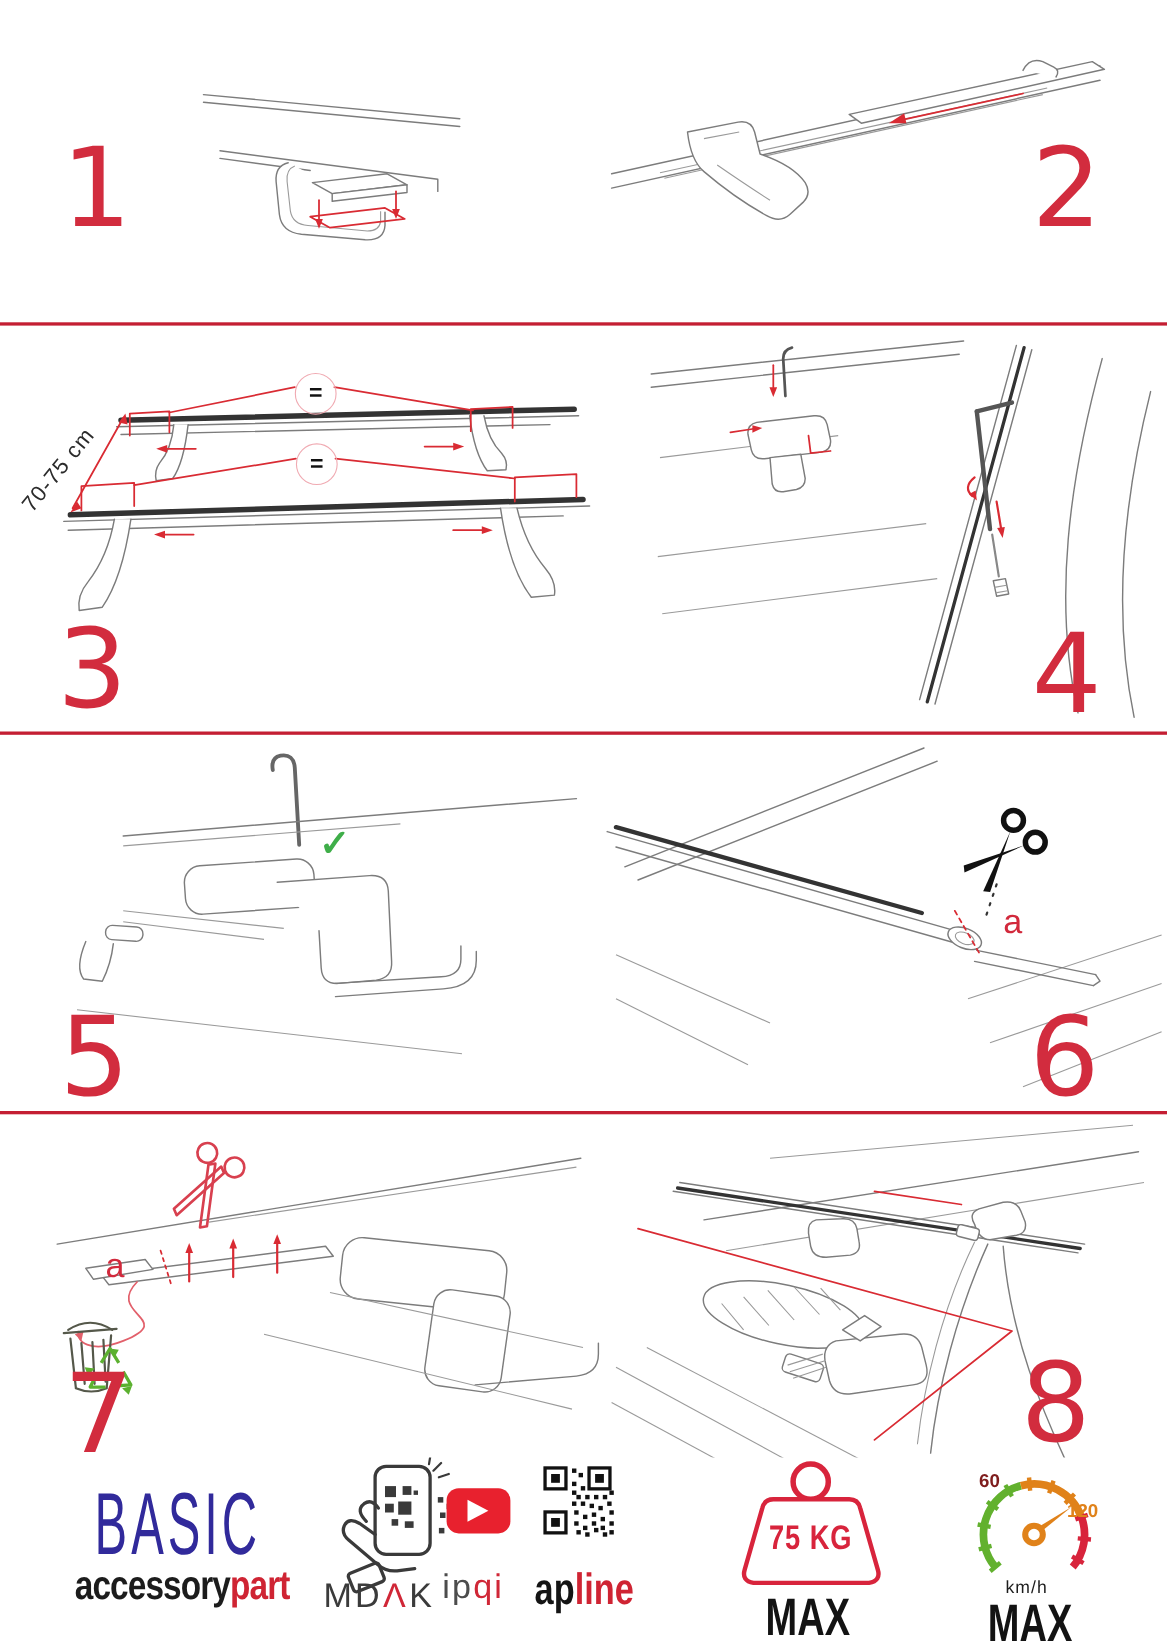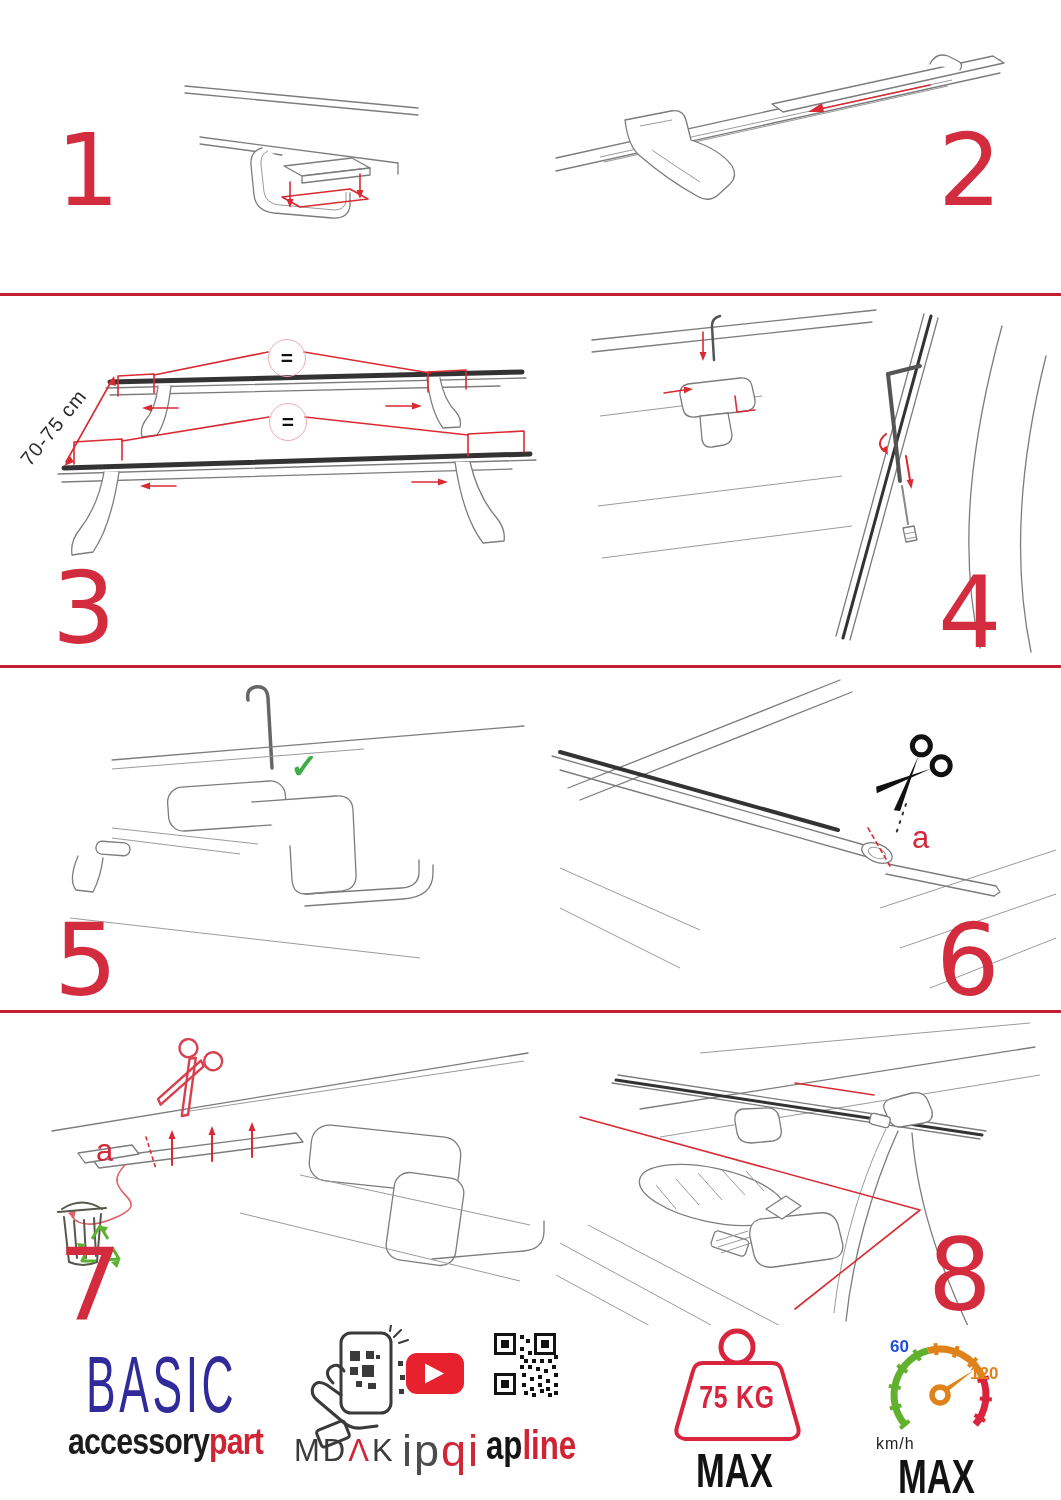--- a/index.html
+++ b/index.html
@@ -23,29 +23,29 @@
   .cut-a{position:absolute;font-size:31px;color:#d2293c;}
   .check{position:absolute;font-size:34px;font-weight:700;color:#3fae49;}
   .f-abs{position:absolute;white-space:nowrap;}
   .basic{font-size:74px;font-weight:400;color:#312a9b;letter-spacing:6px;
          transform:scale(0.60,1.08);transform-origin:0 0;}
   .accpart{font-size:37px;font-weight:700;letter-spacing:-1px;transform:scale(0.82,1);
            transform-origin:0 0;color:#1c1c1c;}
   .accpart .red-t{color:#cf2433;}
   .mdak{font-size:31px;font-weight:400;letter-spacing:3px;color:#3b3b3b;}
   .mdak .red-t{color:#d02737;}
-  .ipqi{font-size:45px;letter-spacing:2px;color:#4c4c4c;}
+  .ipqi{font-size:31px;letter-spacing:2px;color:#4c4c4c;}
   .ipqi .red-t{color:#d02737;}
   .apline{font-size:40px;font-weight:700;transform:scale(0.78,1);transform-origin:0 0;color:#141414;}
   .apline .red-t{color:#cf2433;}
   .wkg{width:110px;text-align:center;font-size:31px;font-weight:700;color:#d8243c;
        letter-spacing:1px;transform:scaleX(0.8);}
   .maxt{font-size:48px;font-weight:700;color:#131313;transform:scale(0.72,1);transform-origin:0 0;}
   .kmh{font-size:16px;color:#1d1d1d;letter-spacing:1px;}
-  .g60{font-size:17px;font-weight:700;color:#1d4ed8;}
+  .g60{font-size:17px;font-weight:700;color:#7f1d1d;}
   .g120{font-size:17px;font-weight:700;color:#e0821a;text-align:center;}
 </style>
 </head>
 <body>
 
 <div class="page">
 
   <div class="row" style="height:293px">
     <svg class="art" width="1061" height="293" viewBox="0 0 1061 293">
 
@@ -411,17 +411,17 @@
     <div class="f-abs ipqi" style="left:402px;top:100px">
       <span>ip</span><span class="red-t">qi</span>
     </div>
     <div class="f-abs apline" style="left:486px;top:98px">
       <span>ap</span><span class="red-t">line</span>
     </div>
     <div class="f-abs wkg" style="left:682px;top:55px">75 KG</div>
     <div class="f-abs maxt" style="left:696px;top:118px">MAX</div>
     <div class="f-abs g60" style="left:890px;top:12px">60</div>
     <div class="f-abs g120" style="left:970px;top:39px">120</div>
-    <div class="f-abs kmh" style="left:876px;top:110px">km/h</div>
+    <div class="f-abs kmh" style="left:914px;top:110px">km/h</div>
     <div class="f-abs maxt" style="left:898px;top:124px">MAX</div>
   </div>
 
 </div>
 
 </body></html>

